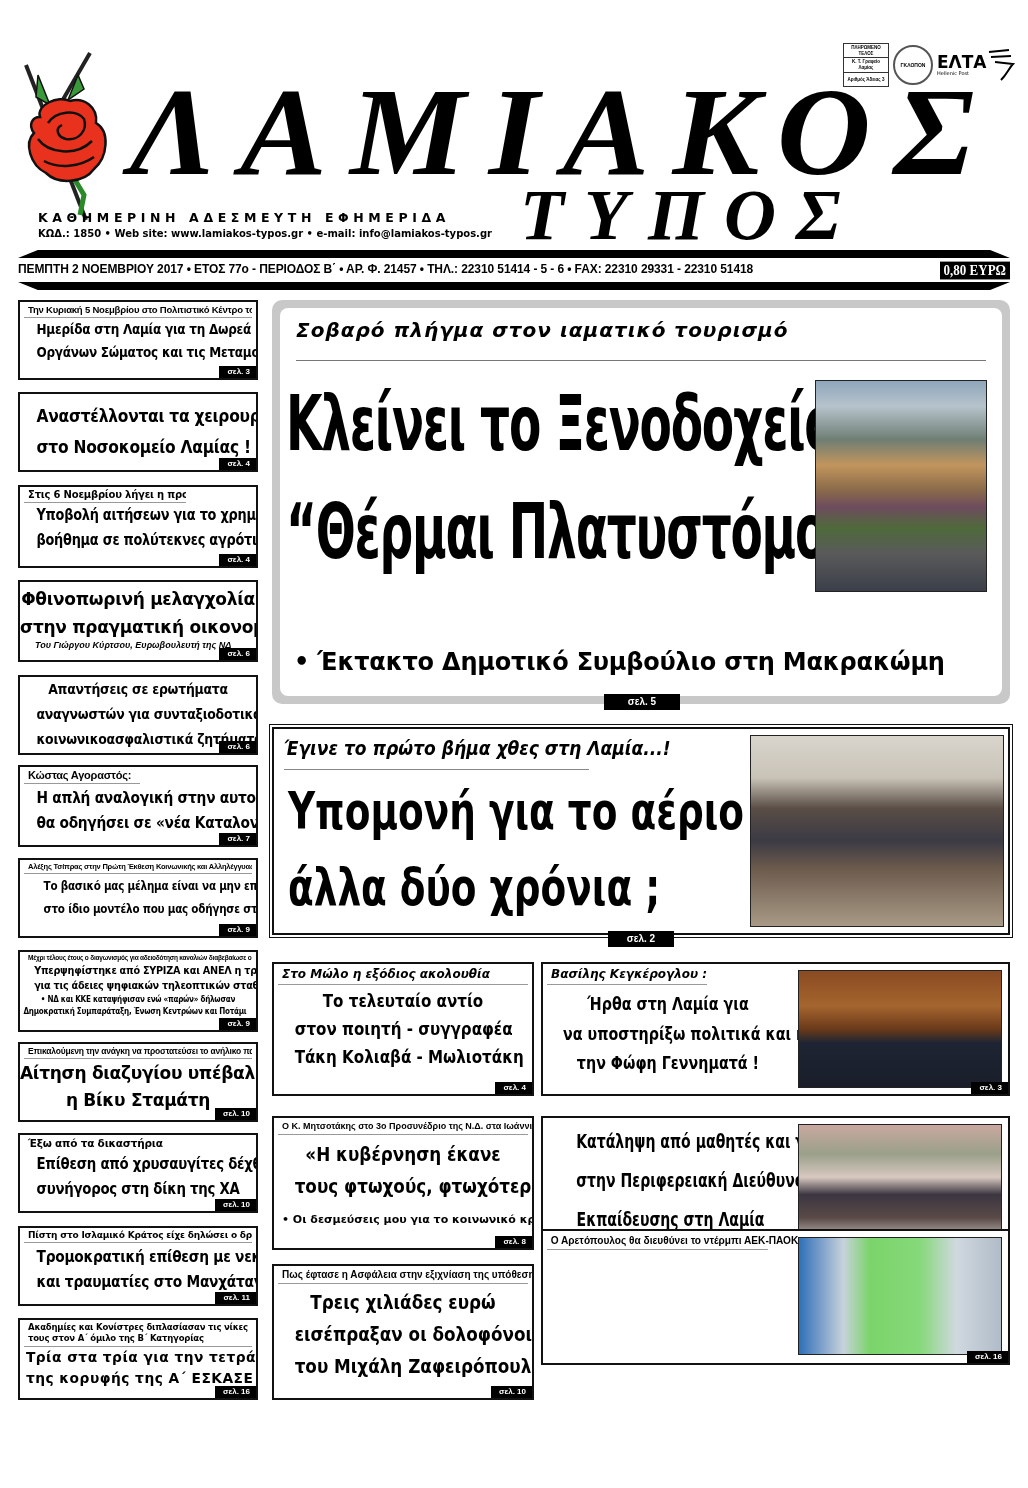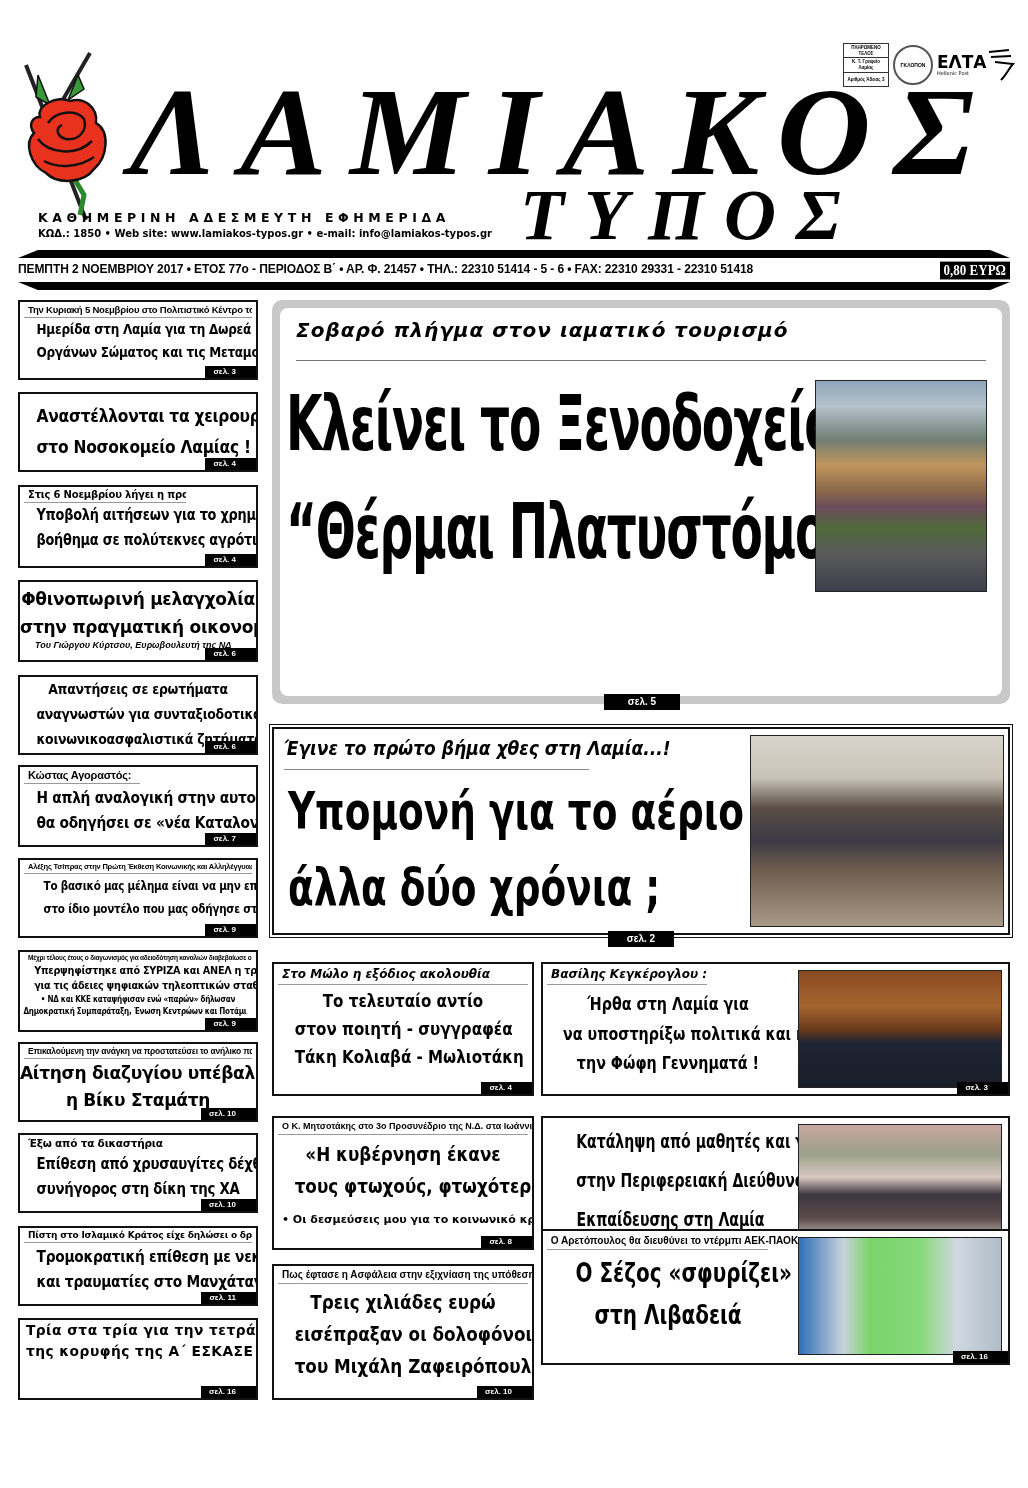--- a/index.html
+++ b/index.html
@@ -24,21 +24,21 @@
 .infobar .txt{flex:1;letter-spacing:-0.1px}
 .price{background:#000;color:#fff;font-family:"Liberation Serif",serif;font-size:13px;padding:1px 4px;height:17px;line-height:15px}
 
 .box{position:absolute;border:2px solid #111;background:#fff;overflow:hidden}
 .box .kicker{font-size:9.5px;font-weight:bold;padding:2px 4px 2px 4px;margin:0 4px;border-bottom:1.5px solid #999;white-space:nowrap;overflow:hidden;letter-spacing:-0.2px}
 .box .kicker.plain{border-bottom:none}
 .box .kicker.big{font-size:11px}
 .box .head{font-family:"DejaVu Sans",sans-serif;font-weight:bold;font-size:14.5px;text-align:center;line-height:25px;transform:scaleX(0.86);transform-origin:center;white-space:nowrap;letter-spacing:-0.3px}
 .box .head.round{font-family:"DejaVu Sans",sans-serif;transform:scaleX(1)}
 .box .sub{font-size:9px;font-weight:bold;padding:0 15px;font-style:italic}
-.pg{position:absolute;right:0;bottom:0;background:#000;color:#fff;font-size:8px;font-weight:bold;padding:1px 20px 1px 8px;line-height:10px}
+.pg{position:absolute;right:0;bottom:0;background:#000;color:#fff;font-size:8px;font-weight:bold;padding:1px 6px 1px 8px;line-height:10px}
 
 .lead{left:272px;top:300px;width:738px;height:404px;background:#c8c8c8;border-radius:10px;padding:8px}
 .lead-inner{width:100%;height:100%;background:#fff;border-radius:8px;position:relative}
 .lead-kicker{position:absolute;left:16px;top:10px;font-family:"DejaVu Sans",sans-serif;font-style:italic;font-weight:bold;font-size:20px;letter-spacing:1px;white-space:nowrap}
 .lead-rule{position:absolute;left:16px;right:16px;top:52px;border-top:1.5px solid #777}
 .lead-head{position:absolute;left:6px;top:62px;width:530px;font-family:"DejaVu Sans",sans-serif;font-weight:bold;font-size:76px;line-height:108px;transform:scaleX(0.62);transform-origin:left;white-space:nowrap;letter-spacing:-2px}
 .lead-photo{position:absolute;left:535px;top:72px;width:172px;height:212px;border:1px solid #222;background:linear-gradient(180deg,#8fa6bb 0%,#b6c3cc 12%,#6f7e74 28%,#c2955d 40%,#8a6a4a 52%,#6e4c5e 60%,#4e6a3a 70%,#5a5a5a 82%,#3c3f4a 100%)}
 .lead-bullet{position:absolute;left:14px;top:340px;font-family:"DejaVu Sans",sans-serif;font-weight:bold;font-size:24px;white-space:nowrap;letter-spacing:-0.2px}
 .tab{position:absolute;background:#000;color:#fff;font-size:10px;font-weight:bold;text-align:center;line-height:16px;height:16px}
 
@@ -172,34 +172,36 @@
 </div>
 
 <div class="box" style="left:18px;top:1226px;width:240px;height:80px">
   <div class="kicker" style="font-family:'DejaVu Sans',sans-serif;font-size:9px">Πίστη στο Ισλαμικό Κράτος είχε δηλώσει ο δράστης</div>
   <div class="head" style="font-size:16px;line-height:27px">Τρομοκρατική επίθεση με νεκρούς</div>
   <div class="head" style="font-size:16px;line-height:24px">και τραυματίες στο Μανχάταν</div>
   <span class="pg">σελ. 11</span>
 </div>
 
 <div class="box" style="left:18px;top:1318px;width:240px;height:82px">
+  <div class="kicker plain" style="font-family:'DejaVu Sans',sans-serif;font-size:8.5px;white-space:normal;line-height:11px;border-bottom:1.5px solid #999">Ακαδημίες και Κονίστρες διπλασίασαν τις νίκες τους στον Α΄ όμιλο της Β΄ Κατηγορίας</div>
   <div class="head round" style="font-size:14.5px;line-height:21px;letter-spacing:0.5px;transform:scaleX(0.95)">Τρία στα τρία για την τετράδα</div>
   <div class="head round" style="font-size:14.5px;line-height:20px;letter-spacing:0.5px;transform:scaleX(0.95)">της κορυφής της Α΄ ΕΣΚΑΣΕ</div>
   <span class="pg">σελ. 16</span>
 </div>
 
 <div class="abs lead">
   <div class="lead-inner">
     <div class="lead-kicker">Σοβαρό πλήγμα στον ιαματικό τουρισμό</div>
     <div class="lead-rule"></div>
     <div class="lead-head">
       <div>Κλείνει το Ξενοδοχείο</div>
       <div>“Θέρμαι Πλατυστόμου”</div>
     </div>
     <div class="lead-photo"></div>
+    <div class="lead-bullet">• Έκτακτο Δημοτικό Συμβούλιο στη Μακρακώμη</div>
   </div>
 </div>
 <div class="tab" style="left:604px;top:694px;width:76px">σελ. 5</div>
 
 <div class="abs lead2">
   <div class="l2-kicker">Έγινε το πρώτο βήμα χθες στη Λαμία...!</div>
   <div class="l2-rule"></div>
   <div class="l2-head">
     <div>Υπομονή για το αέριο</div>
     <div>άλλα δύο χρόνια ;</div>
@@ -248,19 +250,15 @@
 <div class="mbox" style="left:272px;top:1264px;width:262px;height:136px">
   <div class="kicker" style="font-size:10px">Πως έφτασε η Ασφάλεια στην εξιχνίαση της υπόθεσης</div>
   <div class="head" style="font-size:20px;line-height:32px;margin-top:2px">Τρεις χιλιάδες ευρώ</div>
   <div class="head" style="font-size:20px;line-height:32px">εισέπραξαν οι δολοφόνοι</div>
   <div class="head" style="font-size:20px;line-height:32px">του Μιχάλη Ζαφειρόπουλου</div>
   <span class="pg">σελ. 10</span>
 </div>
 
 <div class="mbox" style="left:541px;top:1229px;width:469px;height:136px">
   <div class="kicker" style="font-size:11px;width:240px;transform:scaleX(0.92);transform-origin:left">Ο Αρετόπουλος θα διευθύνει το ντέρμπι ΑΕΚ-ΠΑΟΚ</div>
-  <div style="width:250px">
-    <div class="head" style="font-size:27px;line-height:46px;transform:scaleX(0.74)">Ο Σέζος «σφυρίζει»</div>
-    <div class="head" style="font-size:27px;line-height:38px;transform:scaleX(0.74)">στη Λιβαδειά</div>
-  </div>
   <div class="photo" style="left:255px;top:6px;width:204px;height:118px;background:linear-gradient(90deg,#2f6fb8 0%,#c8d2dc 22%,#7bd46a 35%,#86d97a 60%,#d0d8e0 78%,#b0bcc8 100%)"></div>
   <span class="pg">σελ. 16</span>
 </div>
 
 </body></html>

